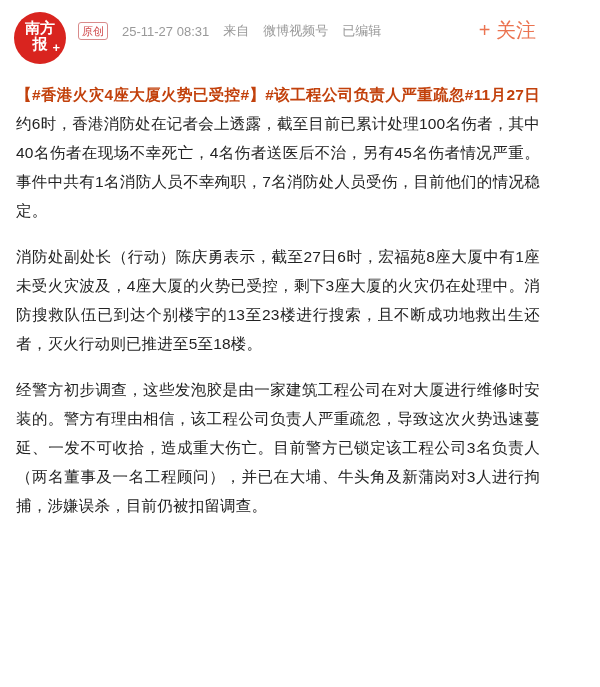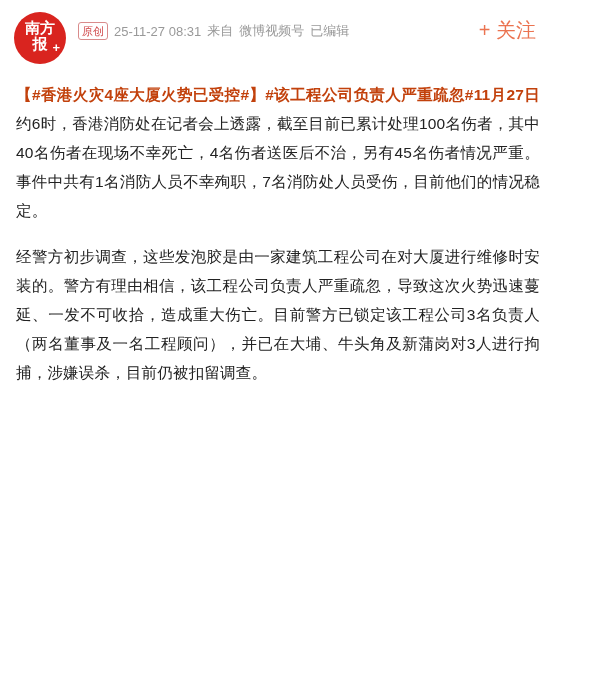--- a/index.html
+++ b/index.html
@@ -91,21 +91,21 @@
     background: #c9a96a;
     color: #ffffff;
     font-size: 10px;
     line-height: 17px;
     text-align: center;
     border-radius: 3px;
   }
   .meta-row {
     display: flex;
     align-items: center;
-    gap: 6px;
+    gap: 14px;
     margin-top: 10px;
     font-size: 13px;
     color: #999999;
   }
   .orig-badge {
     display: inline-block;
     border: 1px solid #d98b8b;
     color: #d0494b;
     font-size: 11px;
     line-height: 14px;
@@ -167,17 +167,18 @@
         <span>微博视频号</span>
         <span>已编辑</span>
       </div>
     </div>
 
     <button class="follow-btn">+ 关注</button>
   </div>
 
   <div class="content">
     <p class="para" id="p1"><span class="hl bold">【#香港火灾4座大厦火势已受控#】</span><span class="hl bold">#该工程公司负责人严重疏忽#</span><span class="hl bold">11月27日</span><span>约6时，香港消防处在记者会上透露，截至目前已累计处理100名伤者，其中40名伤者在现场不幸死亡，4名伤者送医后不治，另有45名伤者情况严重。事件中共有1名消防人员不幸殉职，7名消防处人员受伤，目前他们的情况稳定。</span></p>
+    <p class="para" id="p2"><span>消防处副处长（行动）陈庆勇表示，截至27日6时，宏福苑8座大厦中有1座未受火灾波及，4座大厦的火势已受控，剩下3座大厦的火灾仍在处理中。消防搜救队伍已到达个别楼宇的13至23楼进行搜索，且不断成功地救出生还者，灭火行动则已推进至5至18楼。</span></p>
     <p class="para" id="p5"><span>经警方初步调查，这些发泡胶是由一家建筑工程公司在对大厦进行维修时安装的。警方有理由相信，该工程公司负责人严重疏忽，导致这次火势迅速蔓延、一发不可收拾，造成重大伤亡。目前警方已锁定该工程公司3名负责人（两名董事及一名工程顾问），并已在大埔、牛头角及新蒲岗对3人进行拘捕，涉嫌误杀，目前仍被扣留调查。</span></p>
 
   </div>
 
 </div>
 
 </body></html>

